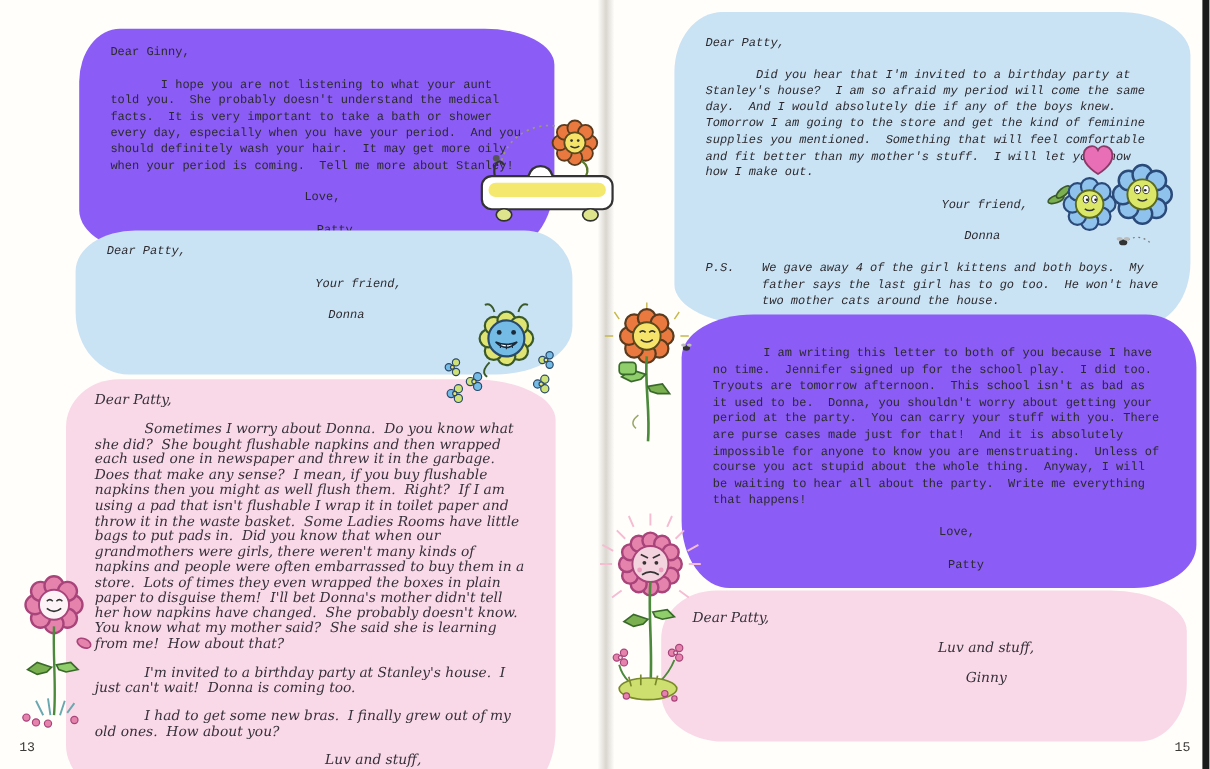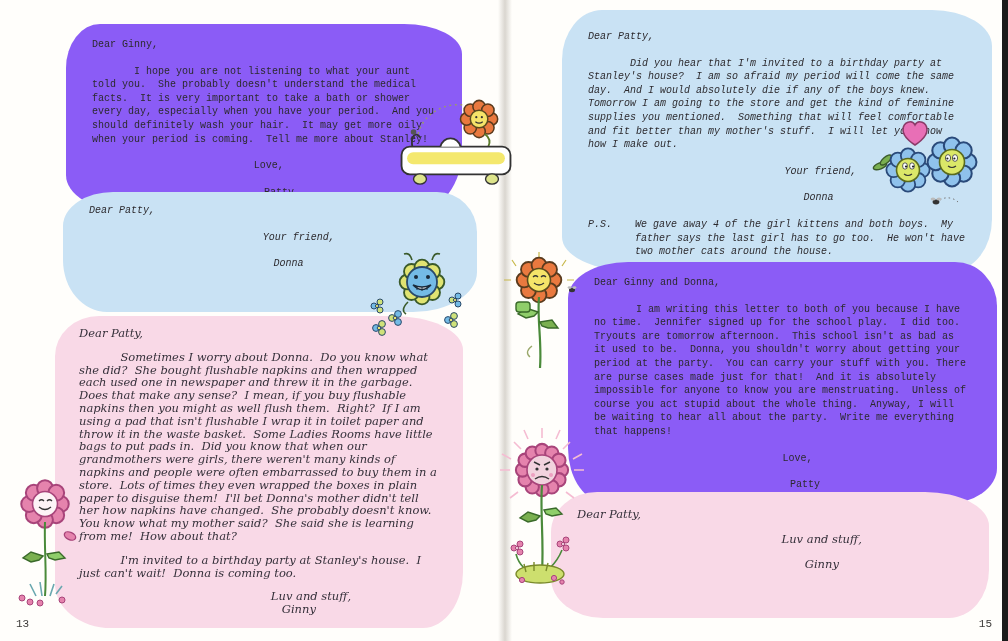--- a/index.html
+++ b/index.html
@@ -117,37 +117,37 @@
   <section class="letter blue mono-italic" id="letter-b">
     <p class="salutation">Dear Patty,</p>
     <p class="closing">Your friend,</p>
     <p class="signature">Donna</p>
   </section>
 
   <section class="letter pink script" id="letter-c">
     <p class="salutation">Dear Patty,</p>
     <p class="para">Sometimes I worry about Donna.  Do you know what she did?  She bought flushable napkins and then wrapped each used one in newspaper and threw it in the garbage.  Does that make any sense?  I mean, if you buy flushable napkins then you might as well flush them.  Right?  If I am using a pad that isn't flushable I wrap it in toilet paper and throw it in the waste basket.  Some Ladies Rooms have little bags to put pads in.  Did you know that when our grandmothers were girls, there weren't many kinds of napkins and people were often embarrassed to buy them in a store.  Lots of times they even wrapped the boxes in plain paper to disguise them!  I'll bet Donna's mother didn't tell her how napkins have changed.  She probably doesn't know.  You know what my mother said?  She said she is learning from me!  How about that?</p>
     <p class="para">I'm invited to a birthday party at Stanley's house.  I just can't wait!  Donna is coming too.</p>
+    <p class="para">I had to get some new bras.  I finally grew out of my old ones.  How about you?</p>
     <p class="closing">Luv and stuff,</p>
     <p class="signature">Ginny</p>
   </section>
 
   <section class="letter blue mono-italic" id="letter-d">
     <p class="salutation">Dear Patty,</p>
     <p class="para">Did you hear that I'm invited to a birthday party at Stanley's house?  I am so afraid my period will come the same day.  And I would absolutely die if any of the boys knew.  Tomorrow I am going to the store and get the kind of feminine supplies you mentioned.  Something that will feel comfortable and fit better than my mother's stuff.  I will let you know how I make out.</p>
     <p class="closing">Your friend,</p>
     <p class="signature">Donna</p>
     <div class="ps">
       <span class="ps-label">P.S.</span>
       <p class="ps-text"><span>We gave away 4 of the girl kittens and both boys.  My father says the last girl has to go too.  He won't have </span><span class="u">two</span><span> mother cats around the house.</span></p>
     </div>
   </section>
 
   <section class="letter yellow mono" id="letter-e">
-    <p class="salutation">Dear Ginny and Donna,</p>
     <p class="para">I am writing this letter to both of you because I have no time.  Jennifer signed up for the school play.  I did too. Tryouts are tomorrow afternoon.  This school isn't as bad as it used to be.  Donna, you shouldn't worry about getting your period at the party.  You can carry your stuff with you. There are purse cases made just for that!  And it is absolutely impossible for anyone to know you are menstruating.  Unless of course you act stupid about the whole thing.  Anyway, I will be waiting to hear all about the party.  Write me everything that happens!</p>
     <p class="closing">Love,</p>
     <p class="signature">Patty</p>
   </section>
 
   <section class="letter pink script" id="letter-f">
     <p class="salutation">Dear Patty,</p>
     <p class="closing">Luv and stuff,</p>
     <p class="signature">Ginny</p>
   </section>

